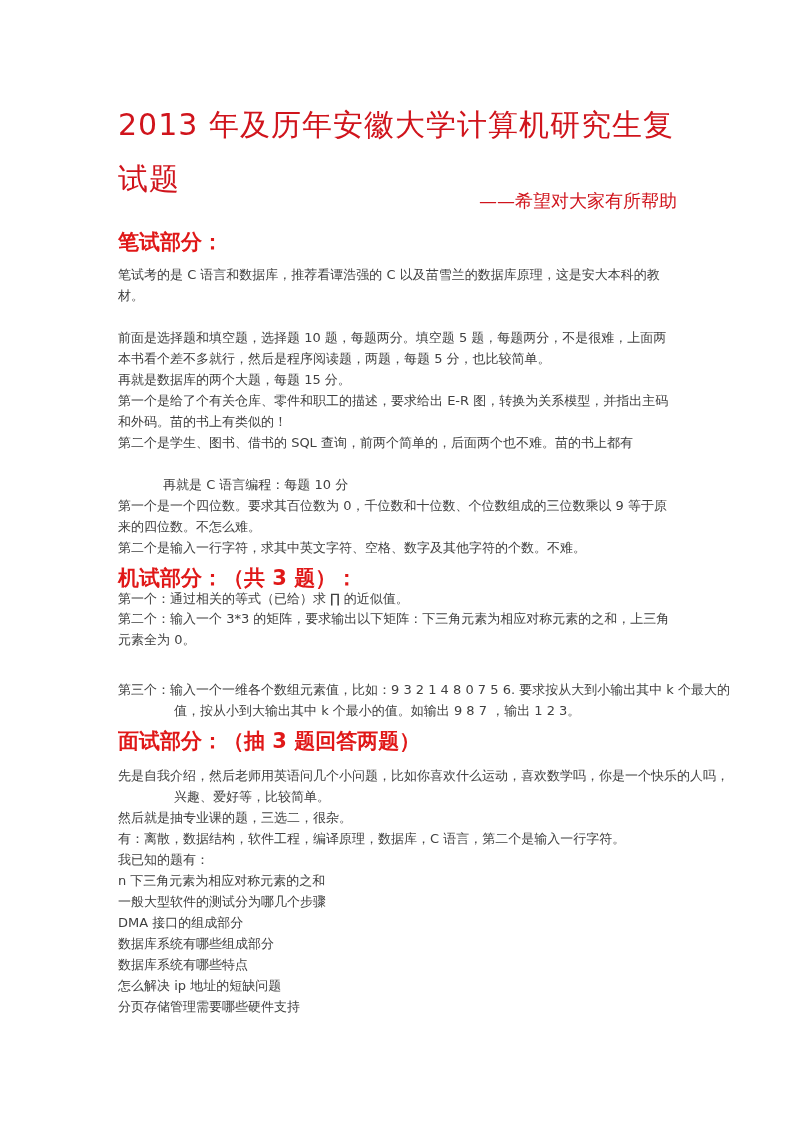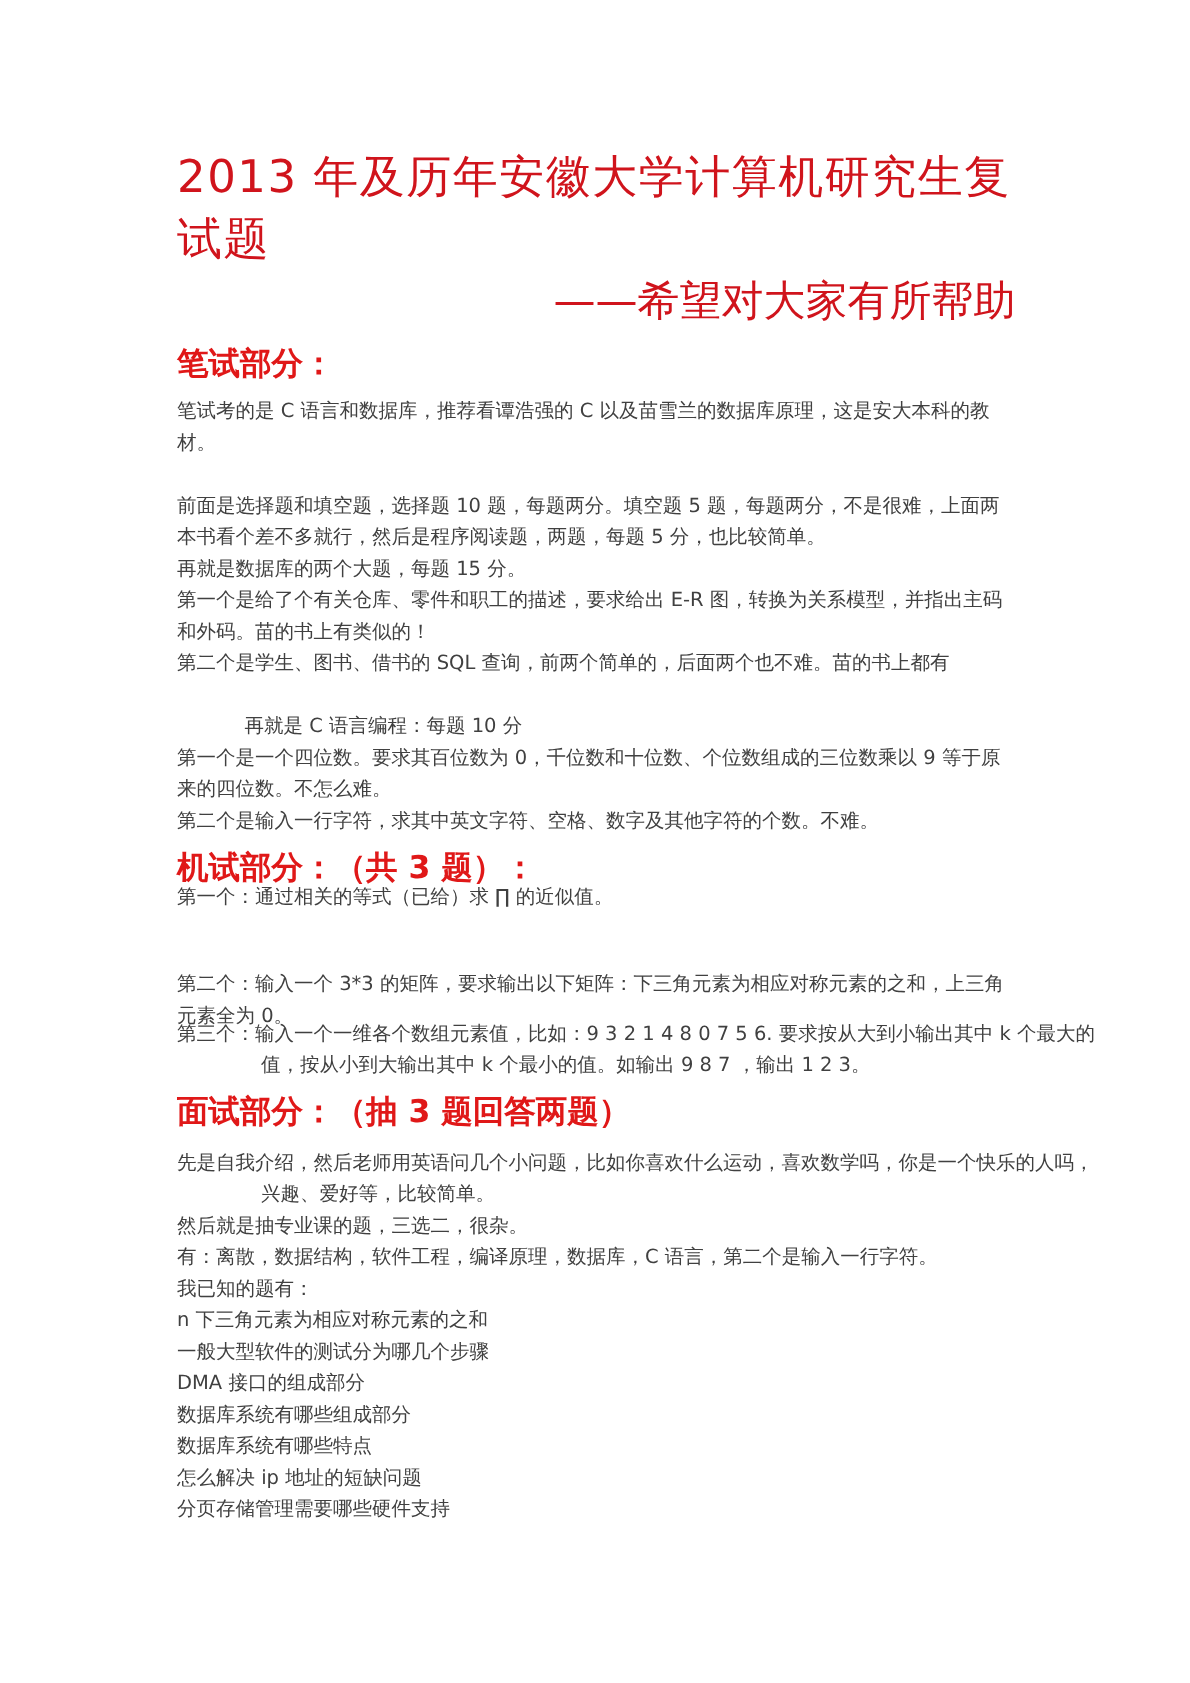--- a/index.html
+++ b/index.html
@@ -3,26 +3,26 @@
 <meta charset="utf-8">
 <style>
   html, body { margin: 0; padding: 0; background: #ffffff; }
   body {
     width: 793px; height: 1122px; position: relative; overflow: hidden;
     font-family: "DejaVu Sans", "Liberation Sans", sans-serif;
     color: #111111;
   }
   .title {
     position: absolute; left: 118px; top: 98px; width: 560px;
-    font-size: 30px; line-height: 41px; color: #d0141c; font-weight: normal;
+    font-size: 30px; line-height: 54px; color: #d0141c; font-weight: normal;
     letter-spacing: 1px;
   }
   .subtitle {
     position: absolute; right: 116px; top: 186px;
-    font-size: 28px; line-height: 30px; color: #d0141c;
+    font-size: 18px; line-height: 30px; color: #d0141c;
   }
   .h {
     position: absolute; left: 118px;
     font-size: 21px; line-height: 28px; color: #e01818; font-weight: bold;
   }
   .p {
     position: absolute; left: 118px; width: 560px;
     font-size: 13px; line-height: 21px; color: #404040;
   }
   .indent { padding-left: 56px; text-indent: -56px; }
@@ -43,21 +43,21 @@
   <div class="p" style="top:390px;">第一个是给了个有关仓库、零件和职工的描述，要求给出 E-R 图，转换为关系模型，并指出主码和外码。苗的书上有类似的！</div>
   <div class="p" style="top:432px;">第二个是学生、图书、借书的 SQL 查询，前两个简单的，后面两个也不难。苗的书上都有</div>
   <div class="p" style="top:474px;margin-left:45px;">再就是 C 语言编程：每题 10 分</div>
   <div class="p" style="top:495px;">第一个是一个四位数。要求其百位数为 0，千位数和十位数、个位数组成的三位数乘以 9 等于原来的四位数。不怎么难。</div>
   <div class="p" style="top:537px;">第二个是输入一行字符，求其中英文字符、空格、数字及其他字符的个数。不难。</div>
 
   <div class="h" style="top:564px;">机试部分：（共 3 题）：</div>
   <div class="p" style="top:588px;">
     <span>第一个：通过相关的等式（已给）求</span><span class="pi-glyph">∏</span><span>的近似值。</span>
   </div>
-  <div class="p" style="top:646px;">第二个：输入一个 3*3 的矩阵，要求输出以下矩阵：下三角元素为相应对称元素的之和，上三角元素全为 0。</div>
+  <div class="p" style="top:608px;">第二个：输入一个 3*3 的矩阵，要求输出以下矩阵：下三角元素为相应对称元素的之和，上三角元素全为 0。</div>
   <div class="p indent" style="top:679px;">第三个：输入一个一维各个数组元素值，比如：9 3 2 1 4 8 0 7 5 6. 要求按从大到小输出其中 k 个最大的值，按从小到大输出其中 k 个最小的值。如输出  9 8 7 ，输出 1 2 3。</div>
 
   <div class="h" style="top:727px;">面试部分：（抽 3 题回答两题）</div>
   <div class="p indent" style="top:765px;">先是自我介绍，然后老师用英语问几个小问题，比如你喜欢什么运动，喜欢数学吗，你是一个快乐的人吗，兴趣、爱好等，比较简单。</div>
   <div class="p" style="top:807px;">然后就是抽专业课的题，三选二，很杂。</div>
   <div class="p" style="top:828px;">有：离散，数据结构，软件工程，编译原理，数据库，C 语言，第二个是输入一行字符。</div>
   <div class="p" style="top:849px;">我已知的题有：</div>
 
   <div class="p" style="top:870px;">n 下三角元素为相应对称元素的之和</div>
   <div class="p" style="top:891px;">一般大型软件的测试分为哪几个步骤</div>

